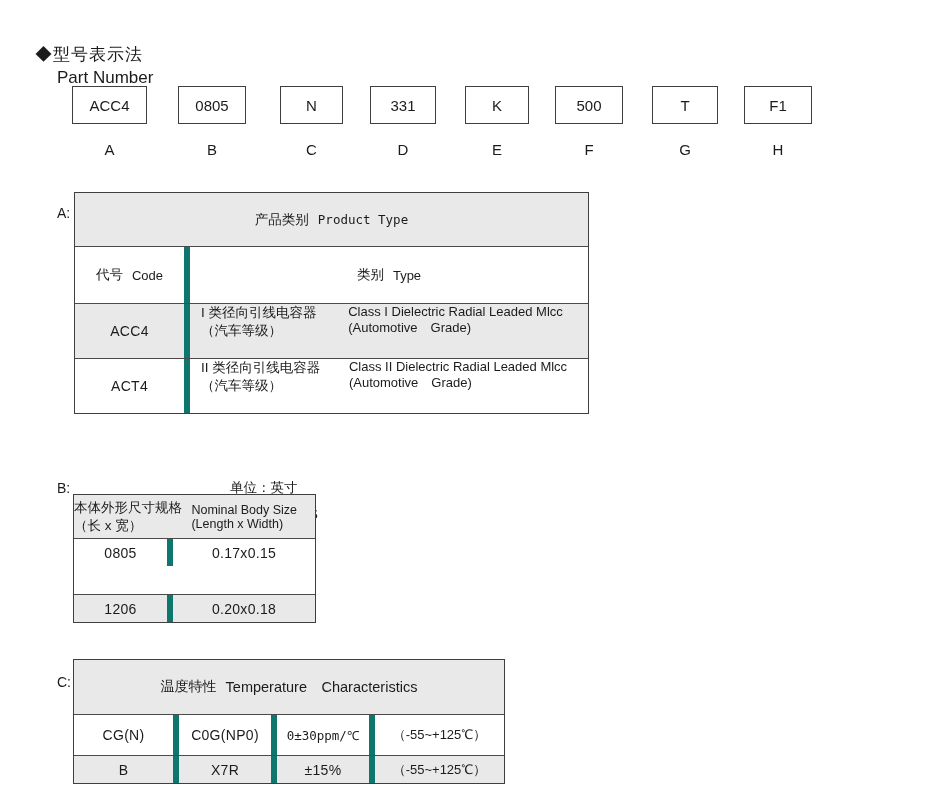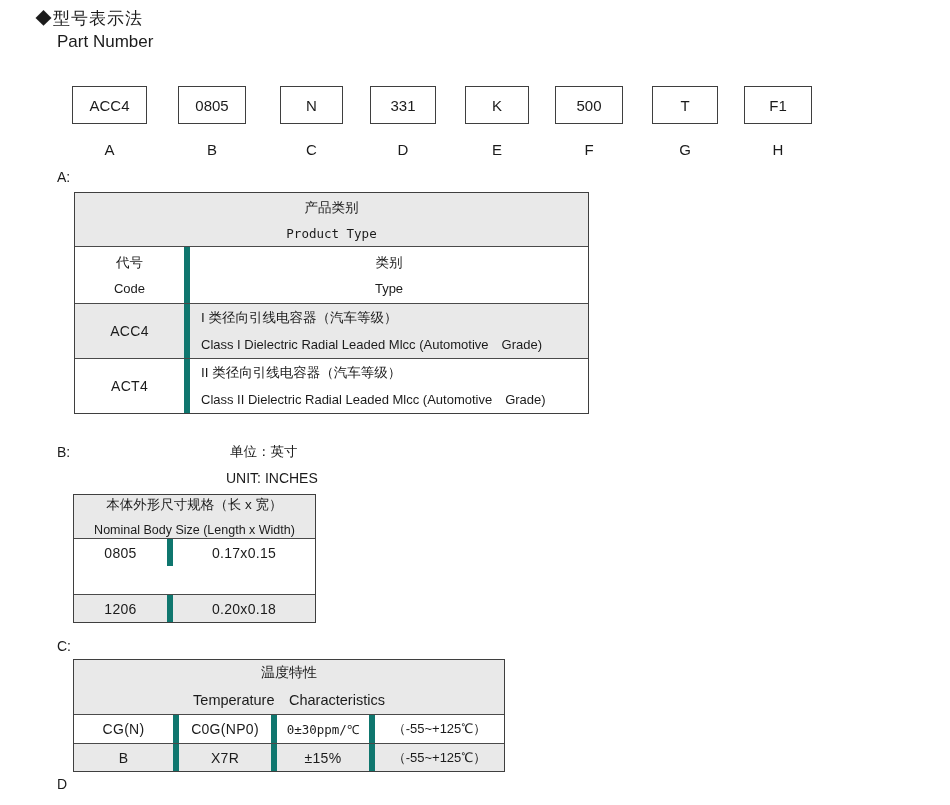--- a/index.html
+++ b/index.html
@@ -1,36 +1,36 @@
 <!DOCTYPE html>
 <html><head>
 <meta charset="utf-8">
 <style>
   html, body { margin:0; padding:0; background:#ffffff; }
   body { font-family:"Liberation Sans", sans-serif; color:#1b1b1b; }
   .page { position:relative; width:950px; height:805px; background:#fff; overflow:hidden; }
-  .abs { position:absolute; }
+  .abs { position:absolute;margin-top:36px; }
 
   
   .title-zh { left:35px; top:7px; font-size:17px; letter-spacing:1px; }
   .title-en { left:57px; top:32px; font-size:17px; }
 
   
   .pgroup { position:absolute; top:86px; text-align:center; }
   .pbox { box-sizing:border-box; height:38px; border:1.5px solid #3f3f3f; display:flex; align-items:center; justify-content:center; font-size:15px; background:#fff; }
   .pletter { margin-top:17px; font-size:15px; }
 
   
   .slabel { font-size:14px; }
 
   
   .tbl { position:absolute; box-sizing:border-box; border:1.5px solid #3f3f3f; background:#fff; font-size:13px; }
   .trow { display:flex; box-sizing:border-box; border-top:1px solid #4a4a4a; }
   .trow:first-child { border-top:none; }
-  .cell { box-sizing:border-box; display:flex; flex-direction:column; justify-content:center; align-items:center; gap:9px; overflow:hidden; }
+  .cell { box-sizing:border-box; display:flex; flex-direction:row; justify-content:center; align-items:center; gap:9px; overflow:hidden; }
   .cell + .cell { border-left:6px solid #0f766e; }
   .gray { background:#e9e9e9; }
   .grow { flex:1 1 auto; }
   .cell.left { align-items:flex-start; padding-left:11px; }
   .mono { font-family:"DejaVu Sans Mono", monospace; font-size:12.5px; }
   .zh { font-size:13.5px; }
   .en { font-size:13px; }
   .big { font-size:14px; letter-spacing:0.3px; }
 
   
@@ -39,21 +39,21 @@
   .ca1 { flex:0 0 109px; }
 
   
   .tbl-b { left:73px; top:494px; width:243px; }
   .rb1 { height:43px; } .rb2 { height:28px; } .rb3 { height:28px;margin-top:28px; }
   .cb1 { flex:0 0 93px; }
   .tbl-b .hdr-en { font-size:12.5px; }
 
   
   .tbl-c { left:73px; top:659px; width:432px; }
-  .rc1 { height:54px; } .rc2 { height:29px; } .rc3 { height:28px; }
+  .rc1 { height:54px; } .rc2 { height:41px; } .rc3 { height:28px; }
   .cc1 { flex:0 0 99px; } .cc2 { flex:0 0 98px; } .cc3 { flex:0 0 98px; }
   .tbl-c .hdr-zh { font-size:14px; }
   .tbl-c .hdr-en { font-size:14.5px; }
 </style>
 </head>
 <body>
 
 <div class="page">
 
   <div class="abs title-zh">◆型号表示法</div>

